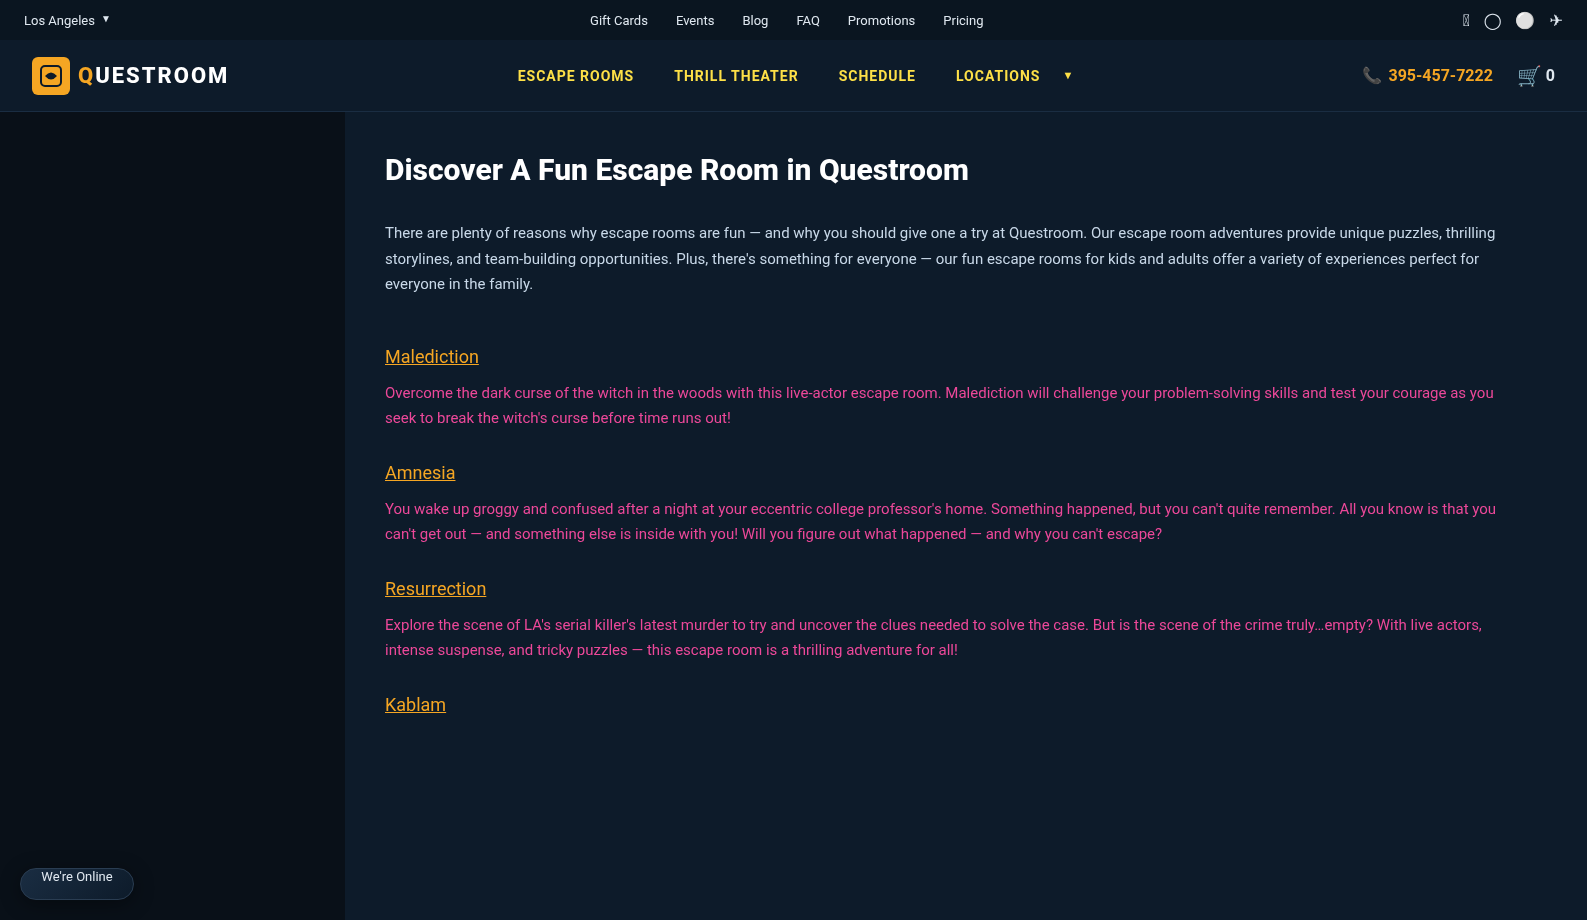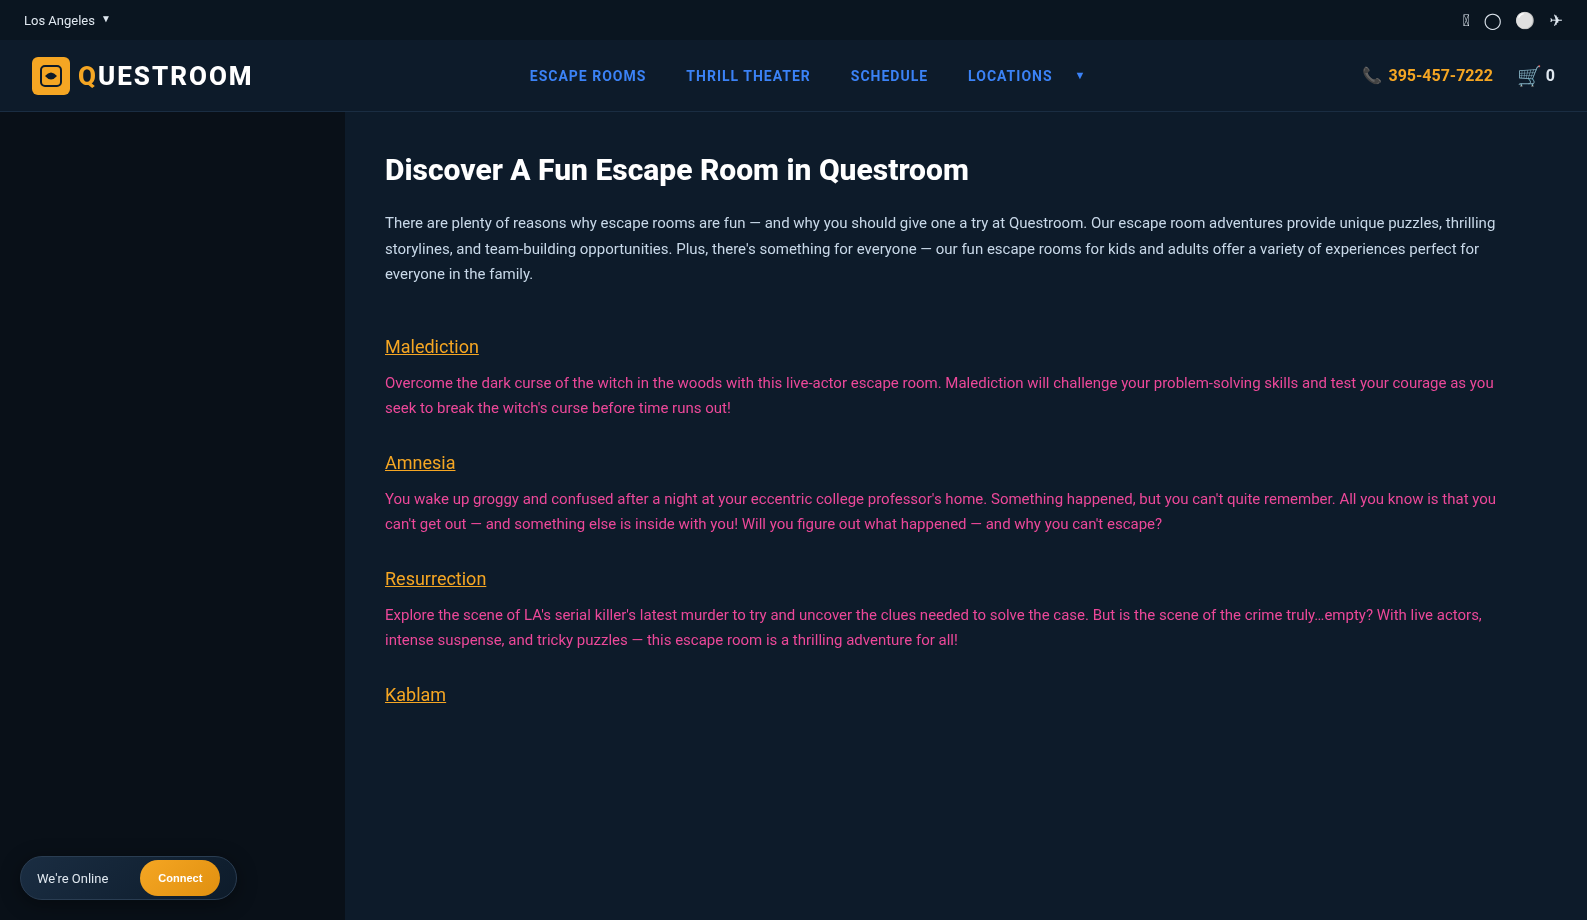--- a/index.html
+++ b/index.html
@@ -73,35 +73,35 @@
       background: #f5a623;
       border-radius: 6px;
       display: flex;
       align-items: center;
       justify-content: center;
       font-size: 18px;
       font-weight: bold;
       color: #0d1b2a;
     }
     .logo-text {
-      font-size: 26px;
+      font-size: 22px;
       font-weight: 800;
       color: #ffffff;
       letter-spacing: 2px;
     }
     .logo-text span {
       color: #f5a623;
     }
     .main-nav-links {
       display: flex;
       align-items: center;
       gap: 40px;
     }
     .main-nav-links a {
-      color: #3b82f6;
+      color: #fde047;
       text-decoration: none;
       font-size: 14px;
       font-weight: 700;
       letter-spacing: 1px;
       text-transform: uppercase;
     }
     .locations-link {
       display: flex;
       align-items: center;
       gap: 22px;
@@ -147,21 +147,21 @@
     
     .main-content {
       flex: 1;
       padding: 40px 60px 40px 40px;
       background-color: #0d1b2a;
     }
     .page-title {
       font-size: 30px;
       font-weight: 800;
       color: #ffffff;
-      margin-bottom: 24px;
+      margin-bottom: 34px;
     }
     .intro-text {
       font-size: 15px;
       line-height: 1.7;
       color: #c8d8e8;
       margin-bottom: 48px;
     }
     .room-link {
       color: #f5a623;
       text-decoration: underline;
@@ -184,21 +184,22 @@
       bottom: 20px;
       left: 20px;
       background: linear-gradient(135deg, #1a2d42, #0d1b2a);
       border: 1px solid #2a3d52;
       border-radius: 30px;
       display: flex;
       align-items: center;
       gap: 0;
       overflow: hidden;
       box-shadow: 0 4px 20px rgba(0,0,0,0.4);
-      height: 44px;
+      height: 32px;
+      flex-direction: column;
     }
     .chat-text {
       padding: 0 16px;
       font-size: 13px;
       color: #e0e8f0;
       white-space: nowrap;
     }
     .chat-btn {
       background: linear-gradient(135deg, #f5a623, #e09010);
       border: none;
@@ -212,20 +213,28 @@
       height: 36px;
     }
   </style>
 </head>
 <body>
 
 <div class="top-bar">
   <div class="top-bar-left">
     <span>Los Angeles</span>
     <span class="chevron">▼</span>
+  </div>
+  <div class="top-bar-nav">
+    <a href="#">Gift Cards</a>
+    <a href="#">Events</a>
+    <a href="#">Blog</a>
+    <a href="#">FAQ</a>
+    <a href="#">Promotions</a>
+    <a href="#">Pricing</a>
   </div>
   <div class="top-bar-social">
     <span class="social-icon"></span>
     <span class="social-icon">◯</span>
     <span class="social-icon">⚪</span>
     <span class="social-icon">✈</span>
   </div>
 </div>
 
 <nav class="main-nav">

